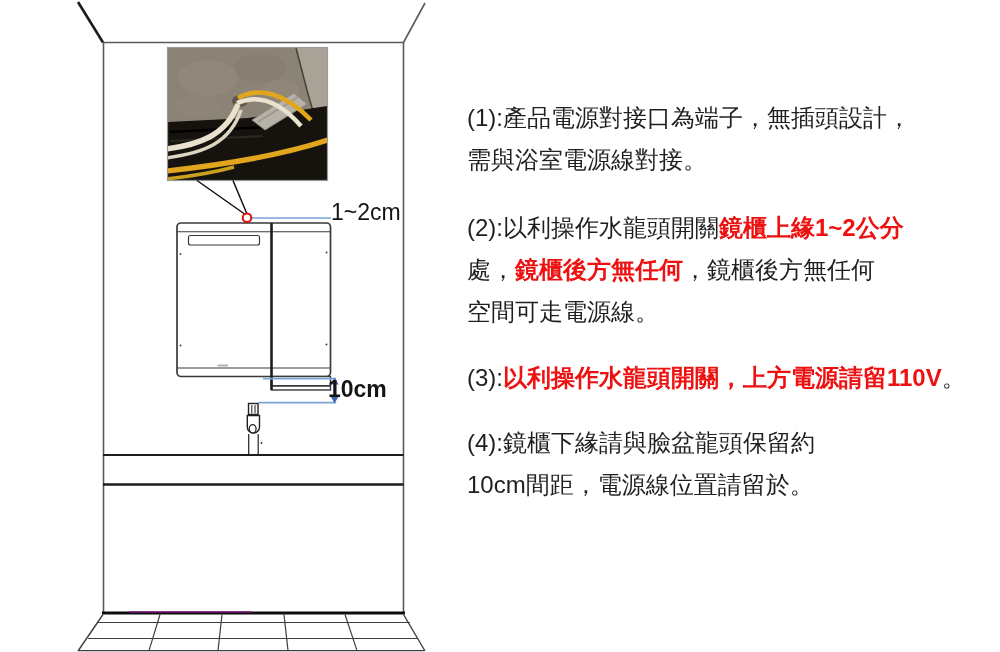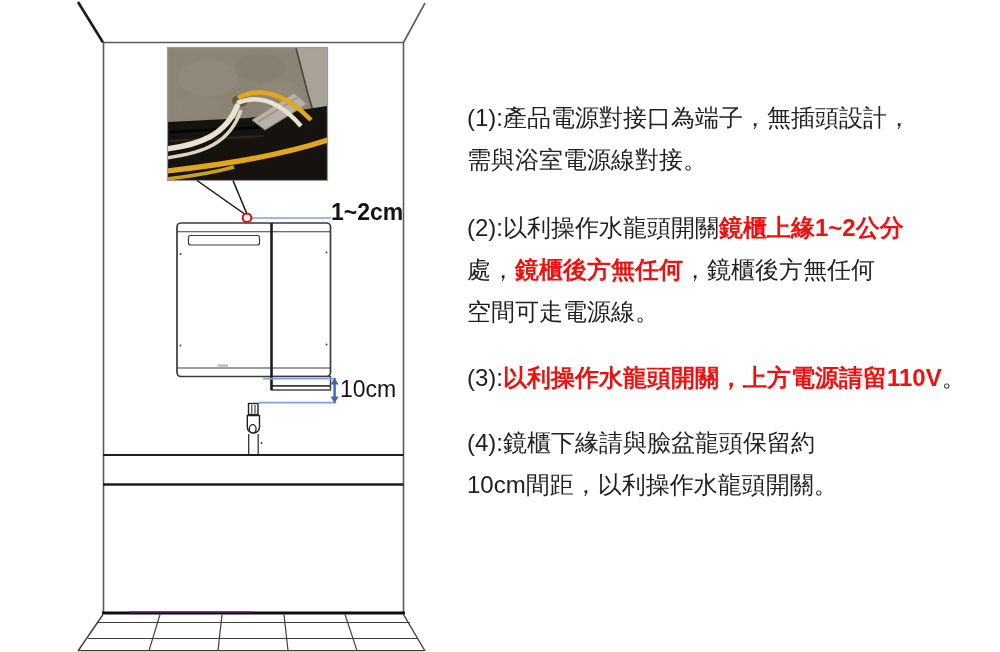--- a/index.html
+++ b/index.html
@@ -109,28 +109,28 @@
       <line x1="252" y1="218" x2="331" y2="218" stroke="#7aa3d6" stroke-width="1.6"></line>
       <circle cx="247" cy="217.8" r="4.3" fill="#fff" stroke="#e00b0b" stroke-width="2"></circle>
       <line x1="263" y1="378.6" x2="336" y2="378.6" stroke="#7aa3d6" stroke-width="1.6"></line>
       <line x1="258.3" y1="402.6" x2="336" y2="402.6" stroke="#7aa3d6" stroke-width="1.6"></line>
       <line x1="334.6" y1="382" x2="334.6" y2="399" stroke="#3a66b5" stroke-width="2.4"></line>
       <polygon points="334.6,377.8 330.6,384.5 338.6,384.5" fill="#3a66b5"></polygon>
       <polygon points="334.6,403.2 330.6,396.5 338.6,396.5" fill="#3a66b5"></polygon>
     </g>
   </svg>
 
-  <div class="dim-label" style="left:331px;top:200px;font-weight:bold;">1~2cm</div>
-  <div class="dim-label" style="left:340px;top:377px;">10cm</div>
+  <div class="dim-label" style="left:331px;top:200px;">1~2cm</div>
+  <div class="dim-label" style="left:328px;top:377px;font-weight:bold;">10cm</div>
 
   <p class="ins" style="top:97px;"><span>(1):</span><span>產品電源對接口為端子，無插頭設計，
 需與浴室電源線對接。</span></p>
 
   <p class="ins" style="top:207px;"><span>(2):</span><span>以利操作水龍頭開關</span><span class="red">鏡櫃上緣1~2公分</span><span>
 處，</span><span class="red">鏡櫃後方無任何</span><span>，鏡櫃後方無任何
 空間可走電源線。</span></p>
 
   <p class="ins" style="top:357px;"><span>(3):</span><span class="red">以利操作水龍頭開關，上方電源請留110V</span><span>。</span></p>
 
   <p class="ins" style="top:422px;"><span>(4):</span><span>鏡櫃下緣請與臉盆龍頭保留約
-10cm間距，以利操作水龍頭開關。</span></p>
+10cm間距，電源線位置請留於。</span></p>
 
 </div>
 
 </body></html>

